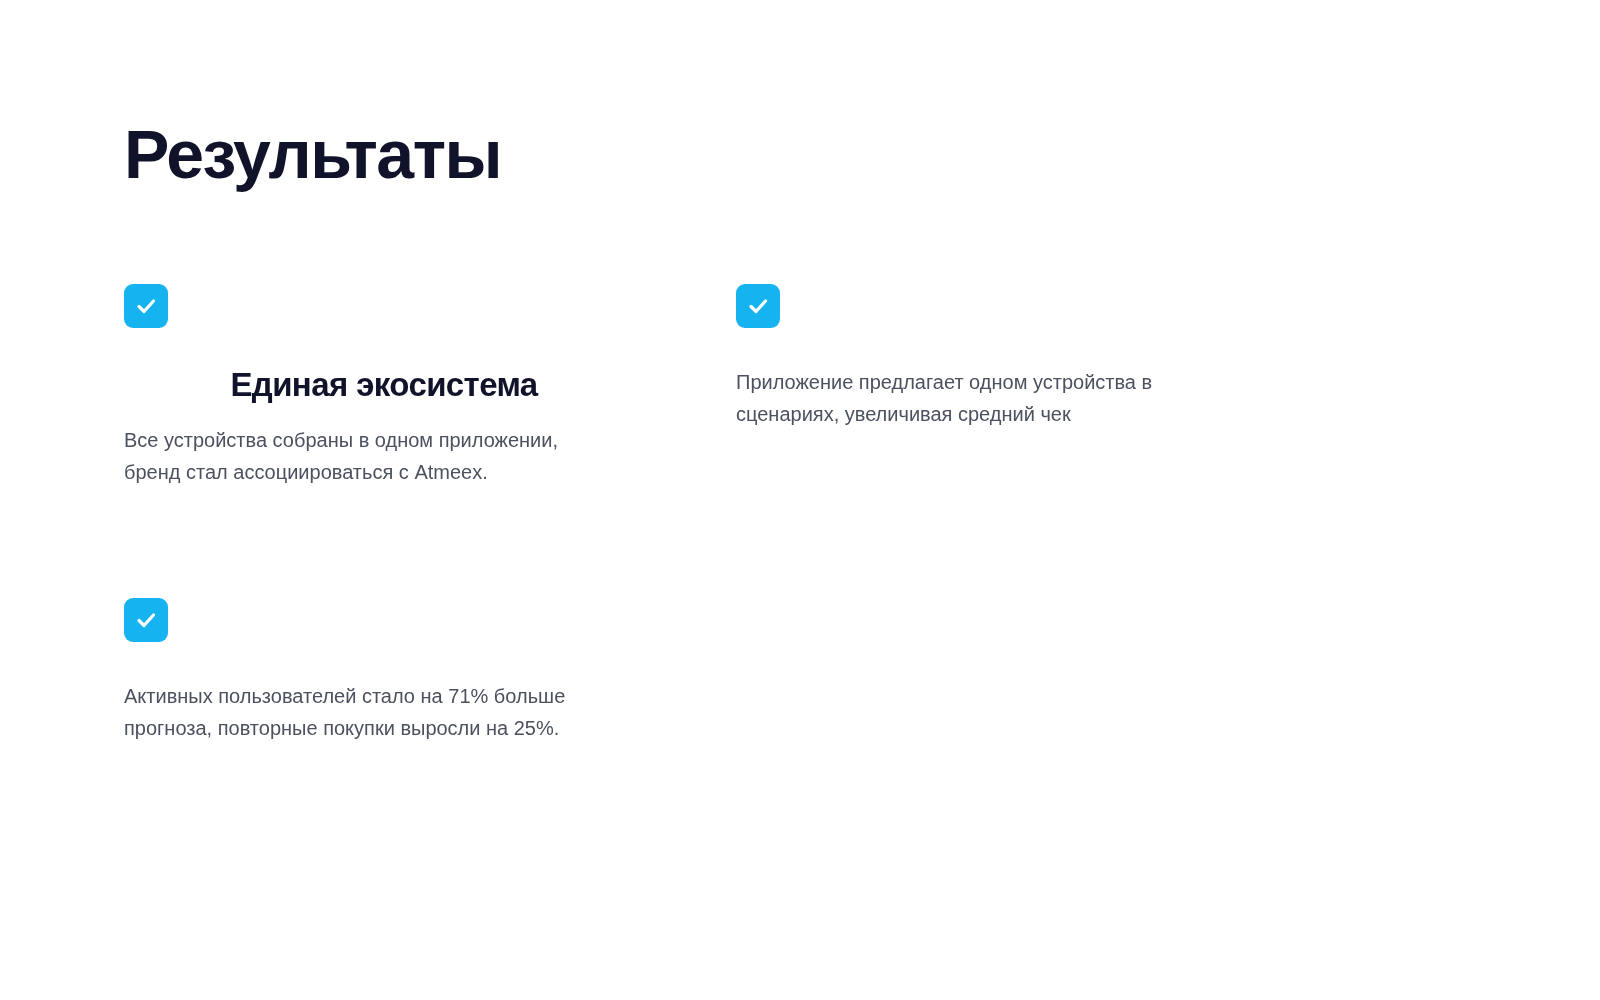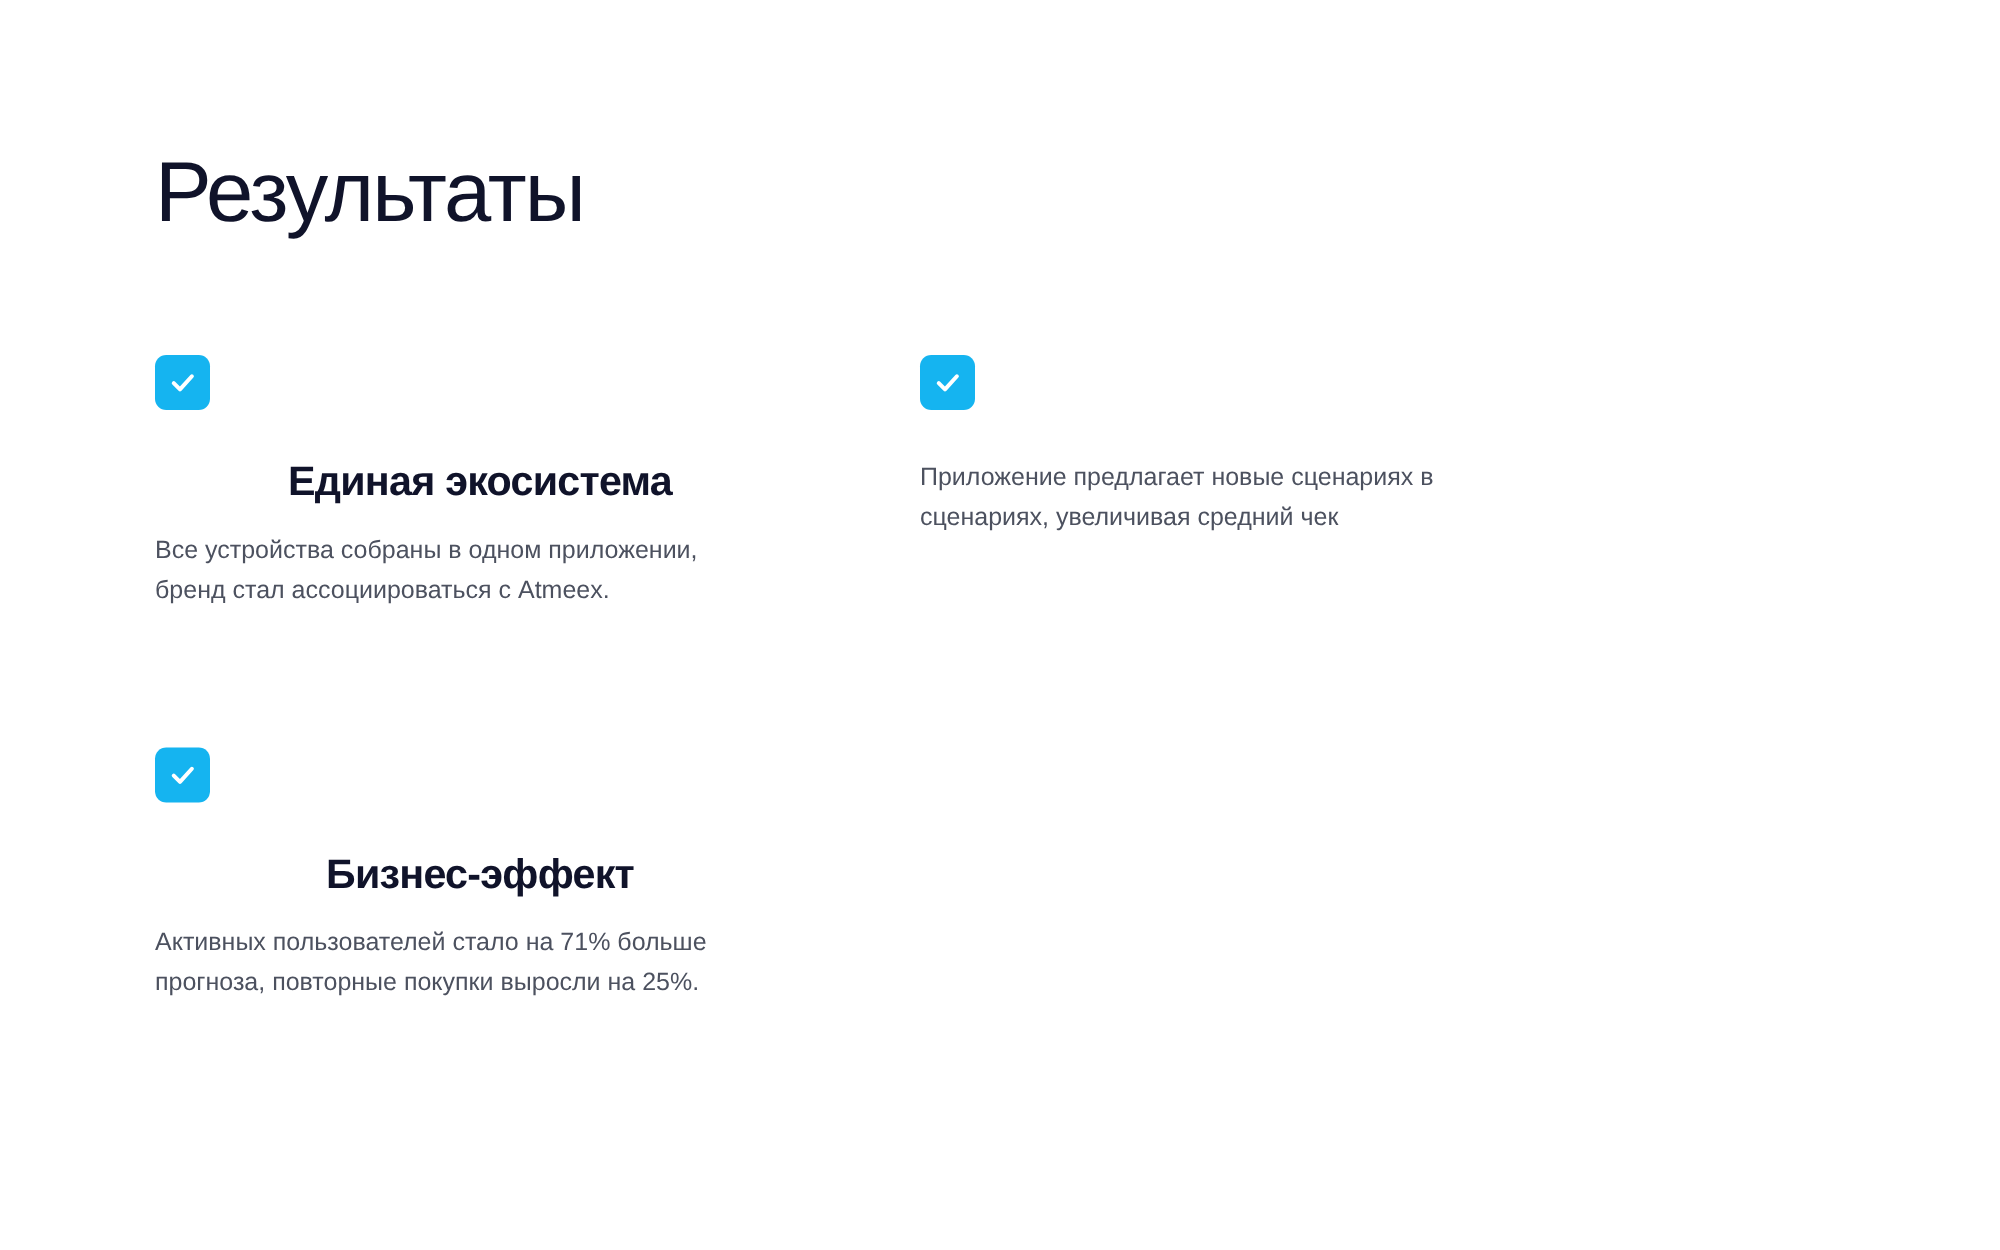--- a/index.html
+++ b/index.html
@@ -17,21 +17,21 @@
   .slide {
     position: relative;
     width: 1600px;
     height: 1000px;
     box-sizing: border-box;
     padding: 120px 0 0 124px;
   }
   .page-title {
     font-size: 68px;
     line-height: 1.0;
-    font-weight: 400;
+    font-weight: 700;
     letter-spacing: -1.5px;
     color: #10132a;
     margin: 0 0 96px 0;
   }
   .grid {
     display: grid;
     grid-template-columns: 612px 612px;
     grid-template-rows: auto auto;
     row-gap: 110px;
     column-gap: 0;
@@ -89,28 +89,27 @@
       <h2 class="card-title">Единая экосистема</h2>
       <p class="card-text">Все устройства собраны в одном приложении, бренд стал ассоциироваться с Atmeex.</p>
     </div>
 
     <div class="card">
       <div class="check-box">
         <svg width="24" height="24" viewBox="0 0 24 24" aria-hidden="true">
           <path d="M5 12.5 L10 17.5 L19.5 7" fill="none" stroke="#ffffff" stroke-width="3.2" stroke-linecap="round" stroke-linejoin="round"></path>
         </svg>
       </div>
-      <p class="card-text">Приложение предлагает новые сценариях в сценариях, увеличивая средний чек</p>
+      <p class="card-text">Приложение предлагает одном устройства в сценариях, увеличивая средний чек</p>
     </div>
 
     <div class="card">
       <div class="check-box">
         <svg width="24" height="24" viewBox="0 0 24 24" aria-hidden="true">
           <path d="M5 12.5 L10 17.5 L19.5 7" fill="none" stroke="#ffffff" stroke-width="3.2" stroke-linecap="round" stroke-linejoin="round"></path>
         </svg>
       </div>
-      <h2 class="card-title">Бизнес-эффект</h2>
       <p class="card-text">Активных пользователей стало на 71% больше прогноза, повторные покупки выросли на 25%.</p>
     </div>
 
 
   </div>
 </div>
 
 </body></html>

